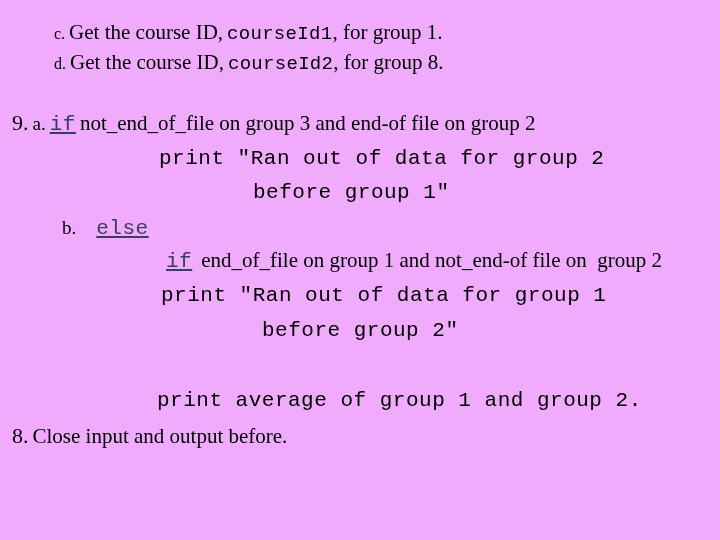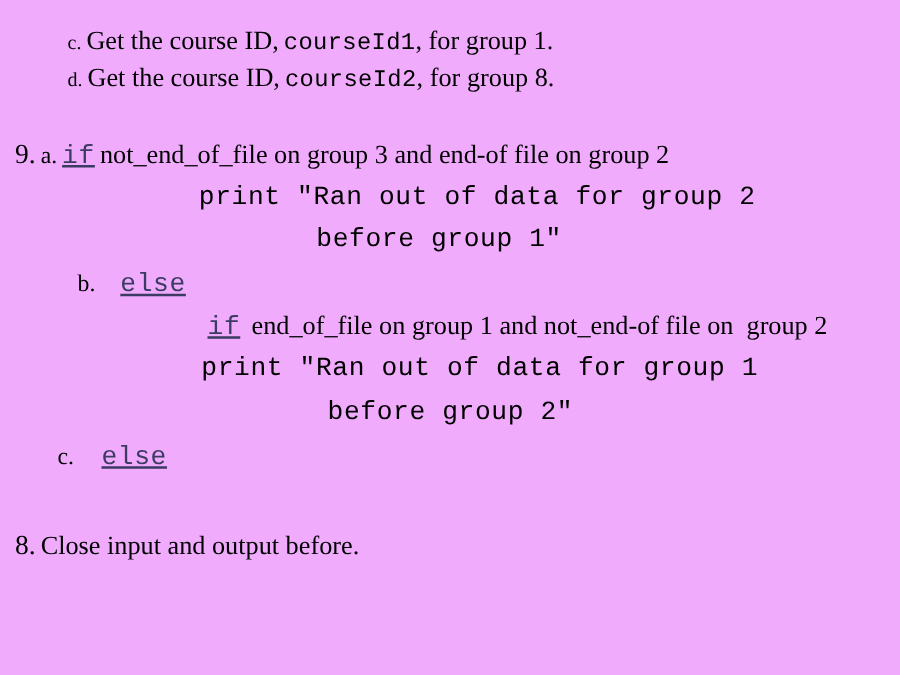--- a/index.html
+++ b/index.html
@@ -76,18 +76,18 @@
   <div class="line mono" style="left:159px; top:148px;">print "Ran out of data for group 2</div>
   <div class="line mono" style="left:253px; top:182px;">before group 1"</div>
 
   <div class="line" style="left:62px; top:218px;"><span class="marker-md">b.</span><span class="mono-kw" style="margin-left:20px;">else</span></div>
 
   <div class="line" style="left:122px; top:250px;margin-left:44px;"><span class="mono-kw">if</span><span class="serif" style="margin-left:9px;">end_of_file on group 1 and not_end-of file on  group 2</span></div>
 
   <div class="line mono" style="left:161px; top:285px;">print "Ran out of data for group 1</div>
   <div class="line mono" style="left:262px; top:320px;">before group 2"</div>
 
-  <div class="line" style="left:46px; top:356px;"><span class="marker-md">c.</span><span class="mono-kw" style="margin-left:22px;">else</span></div>
 
+  <div class="line mono" style="left:157px; top:390px;">print average of group 1 and group 2.</div>
 
   <div class="line" style="left:12px; top:425px;"><span class="serif big">8.</span> <span class="serif">Close input and output before.</span></div>
 
 </div>
 
 </body></html>

